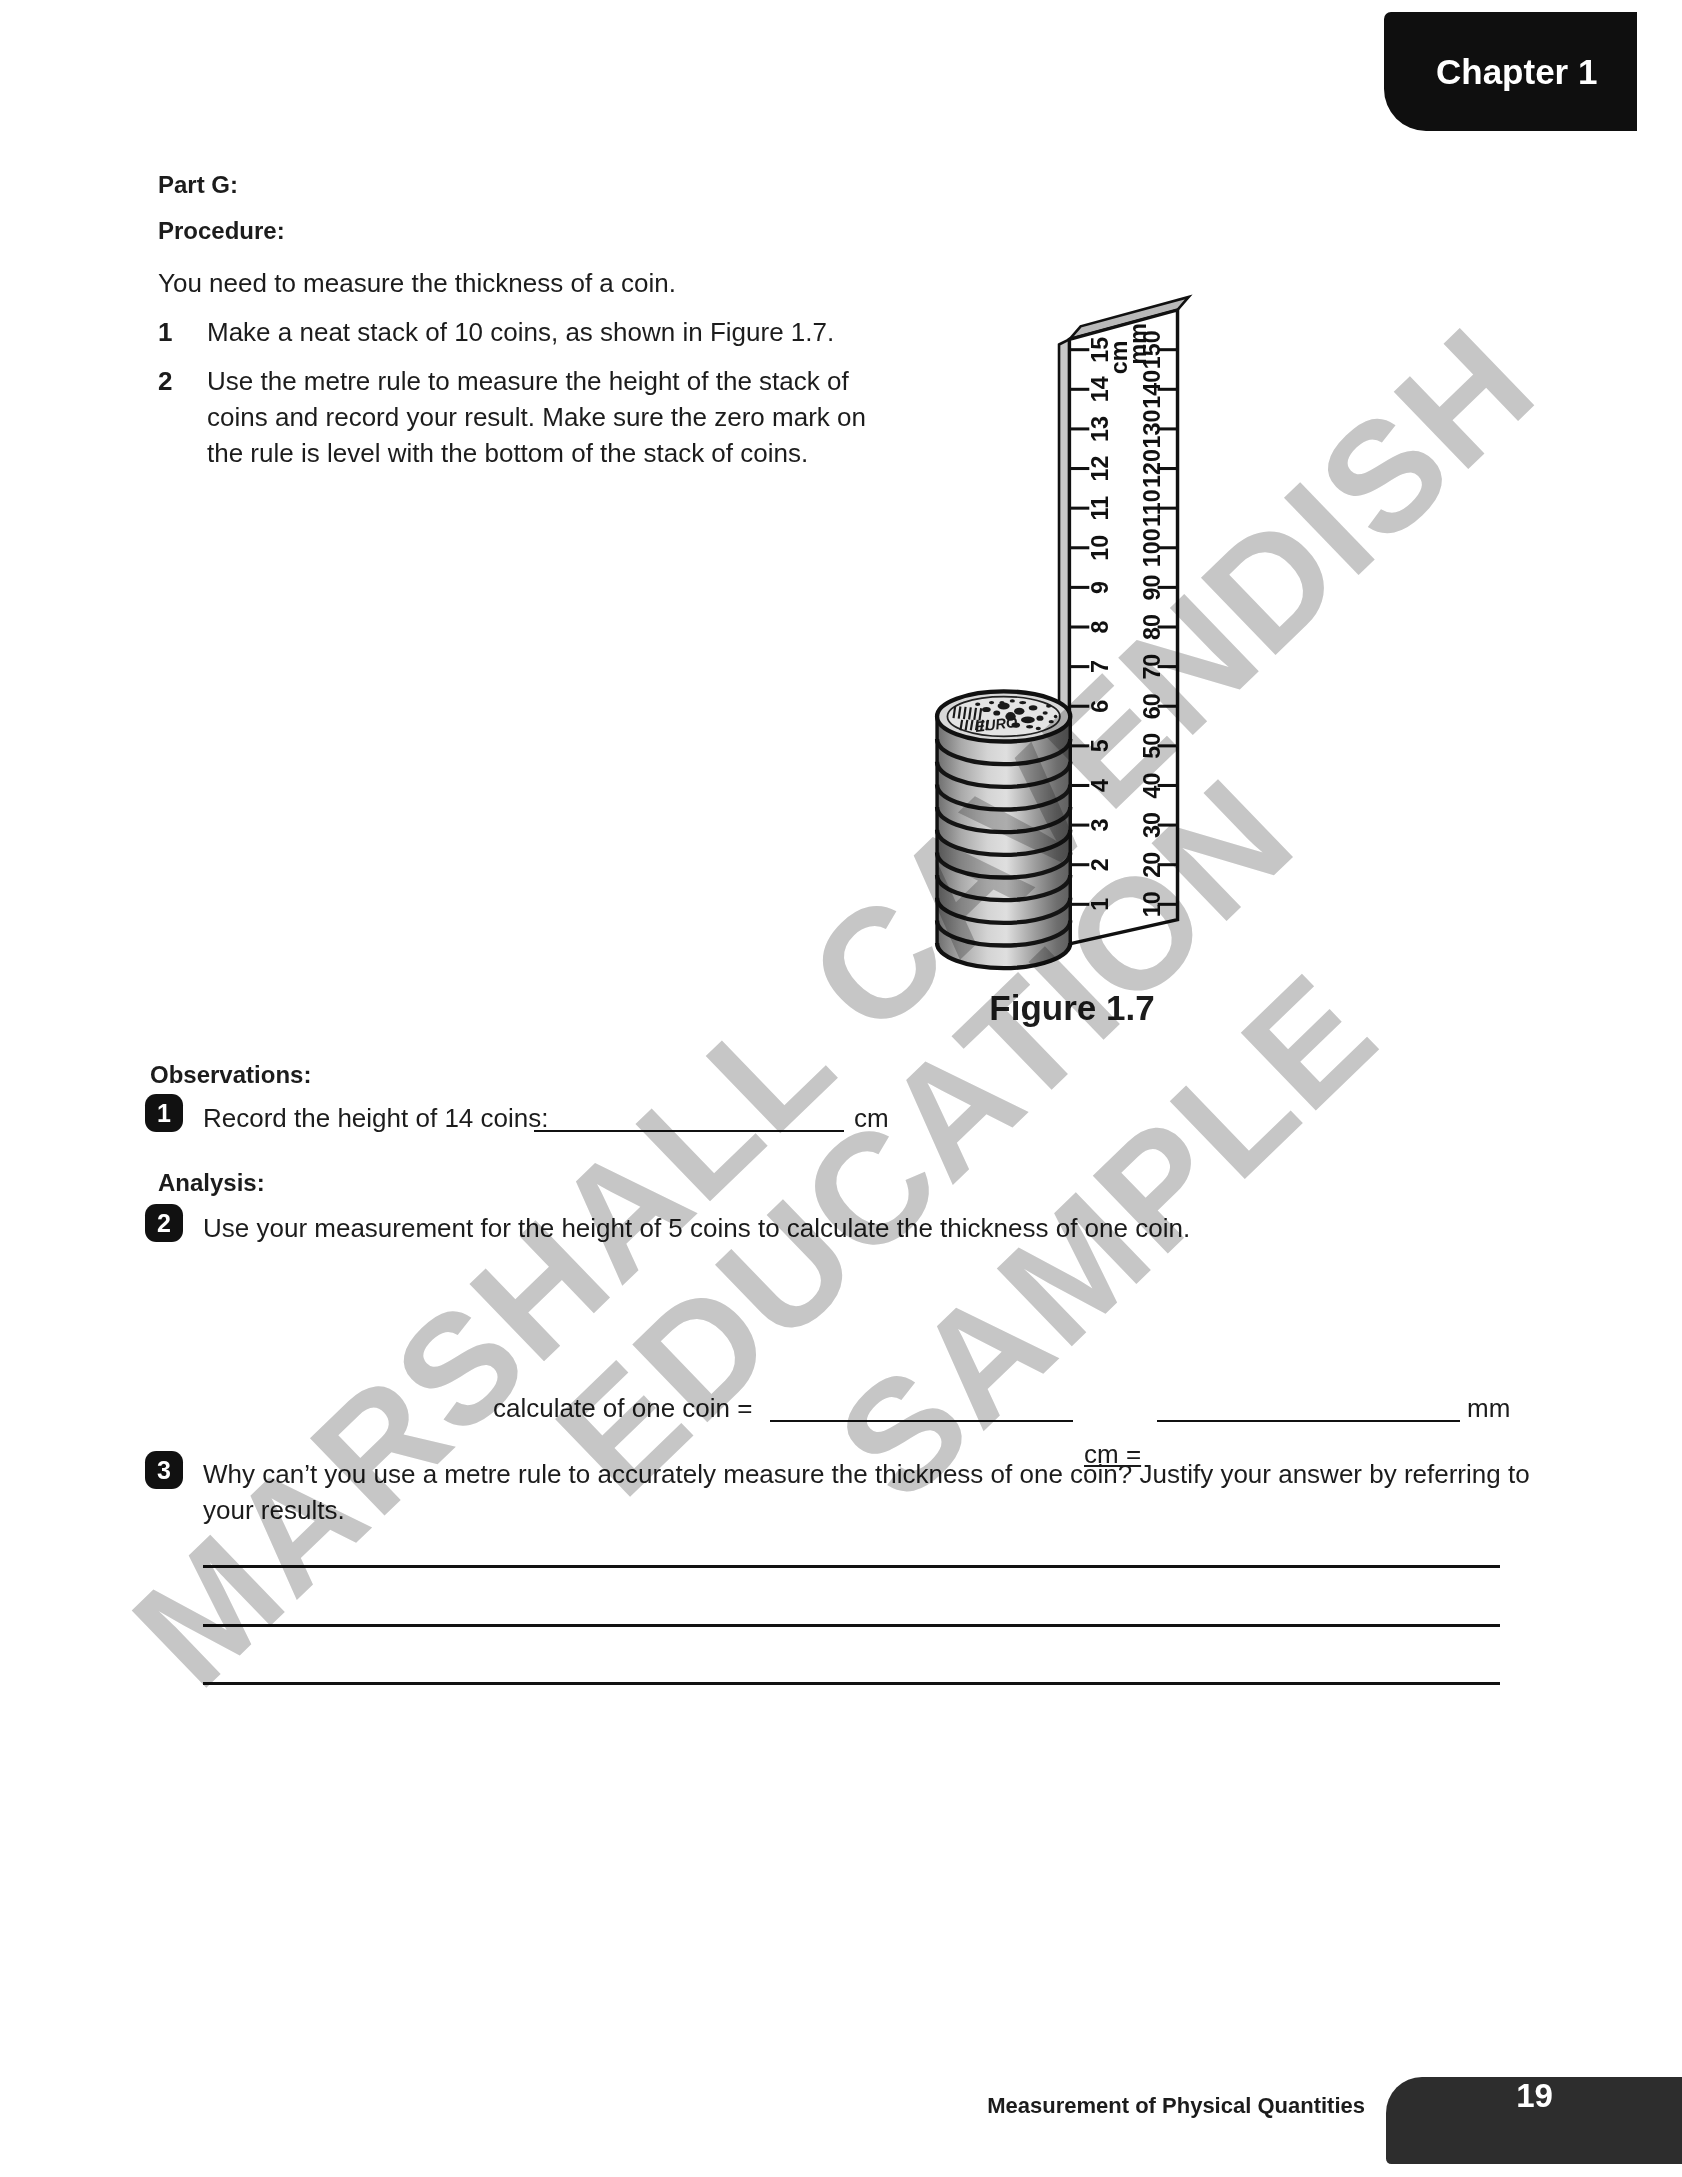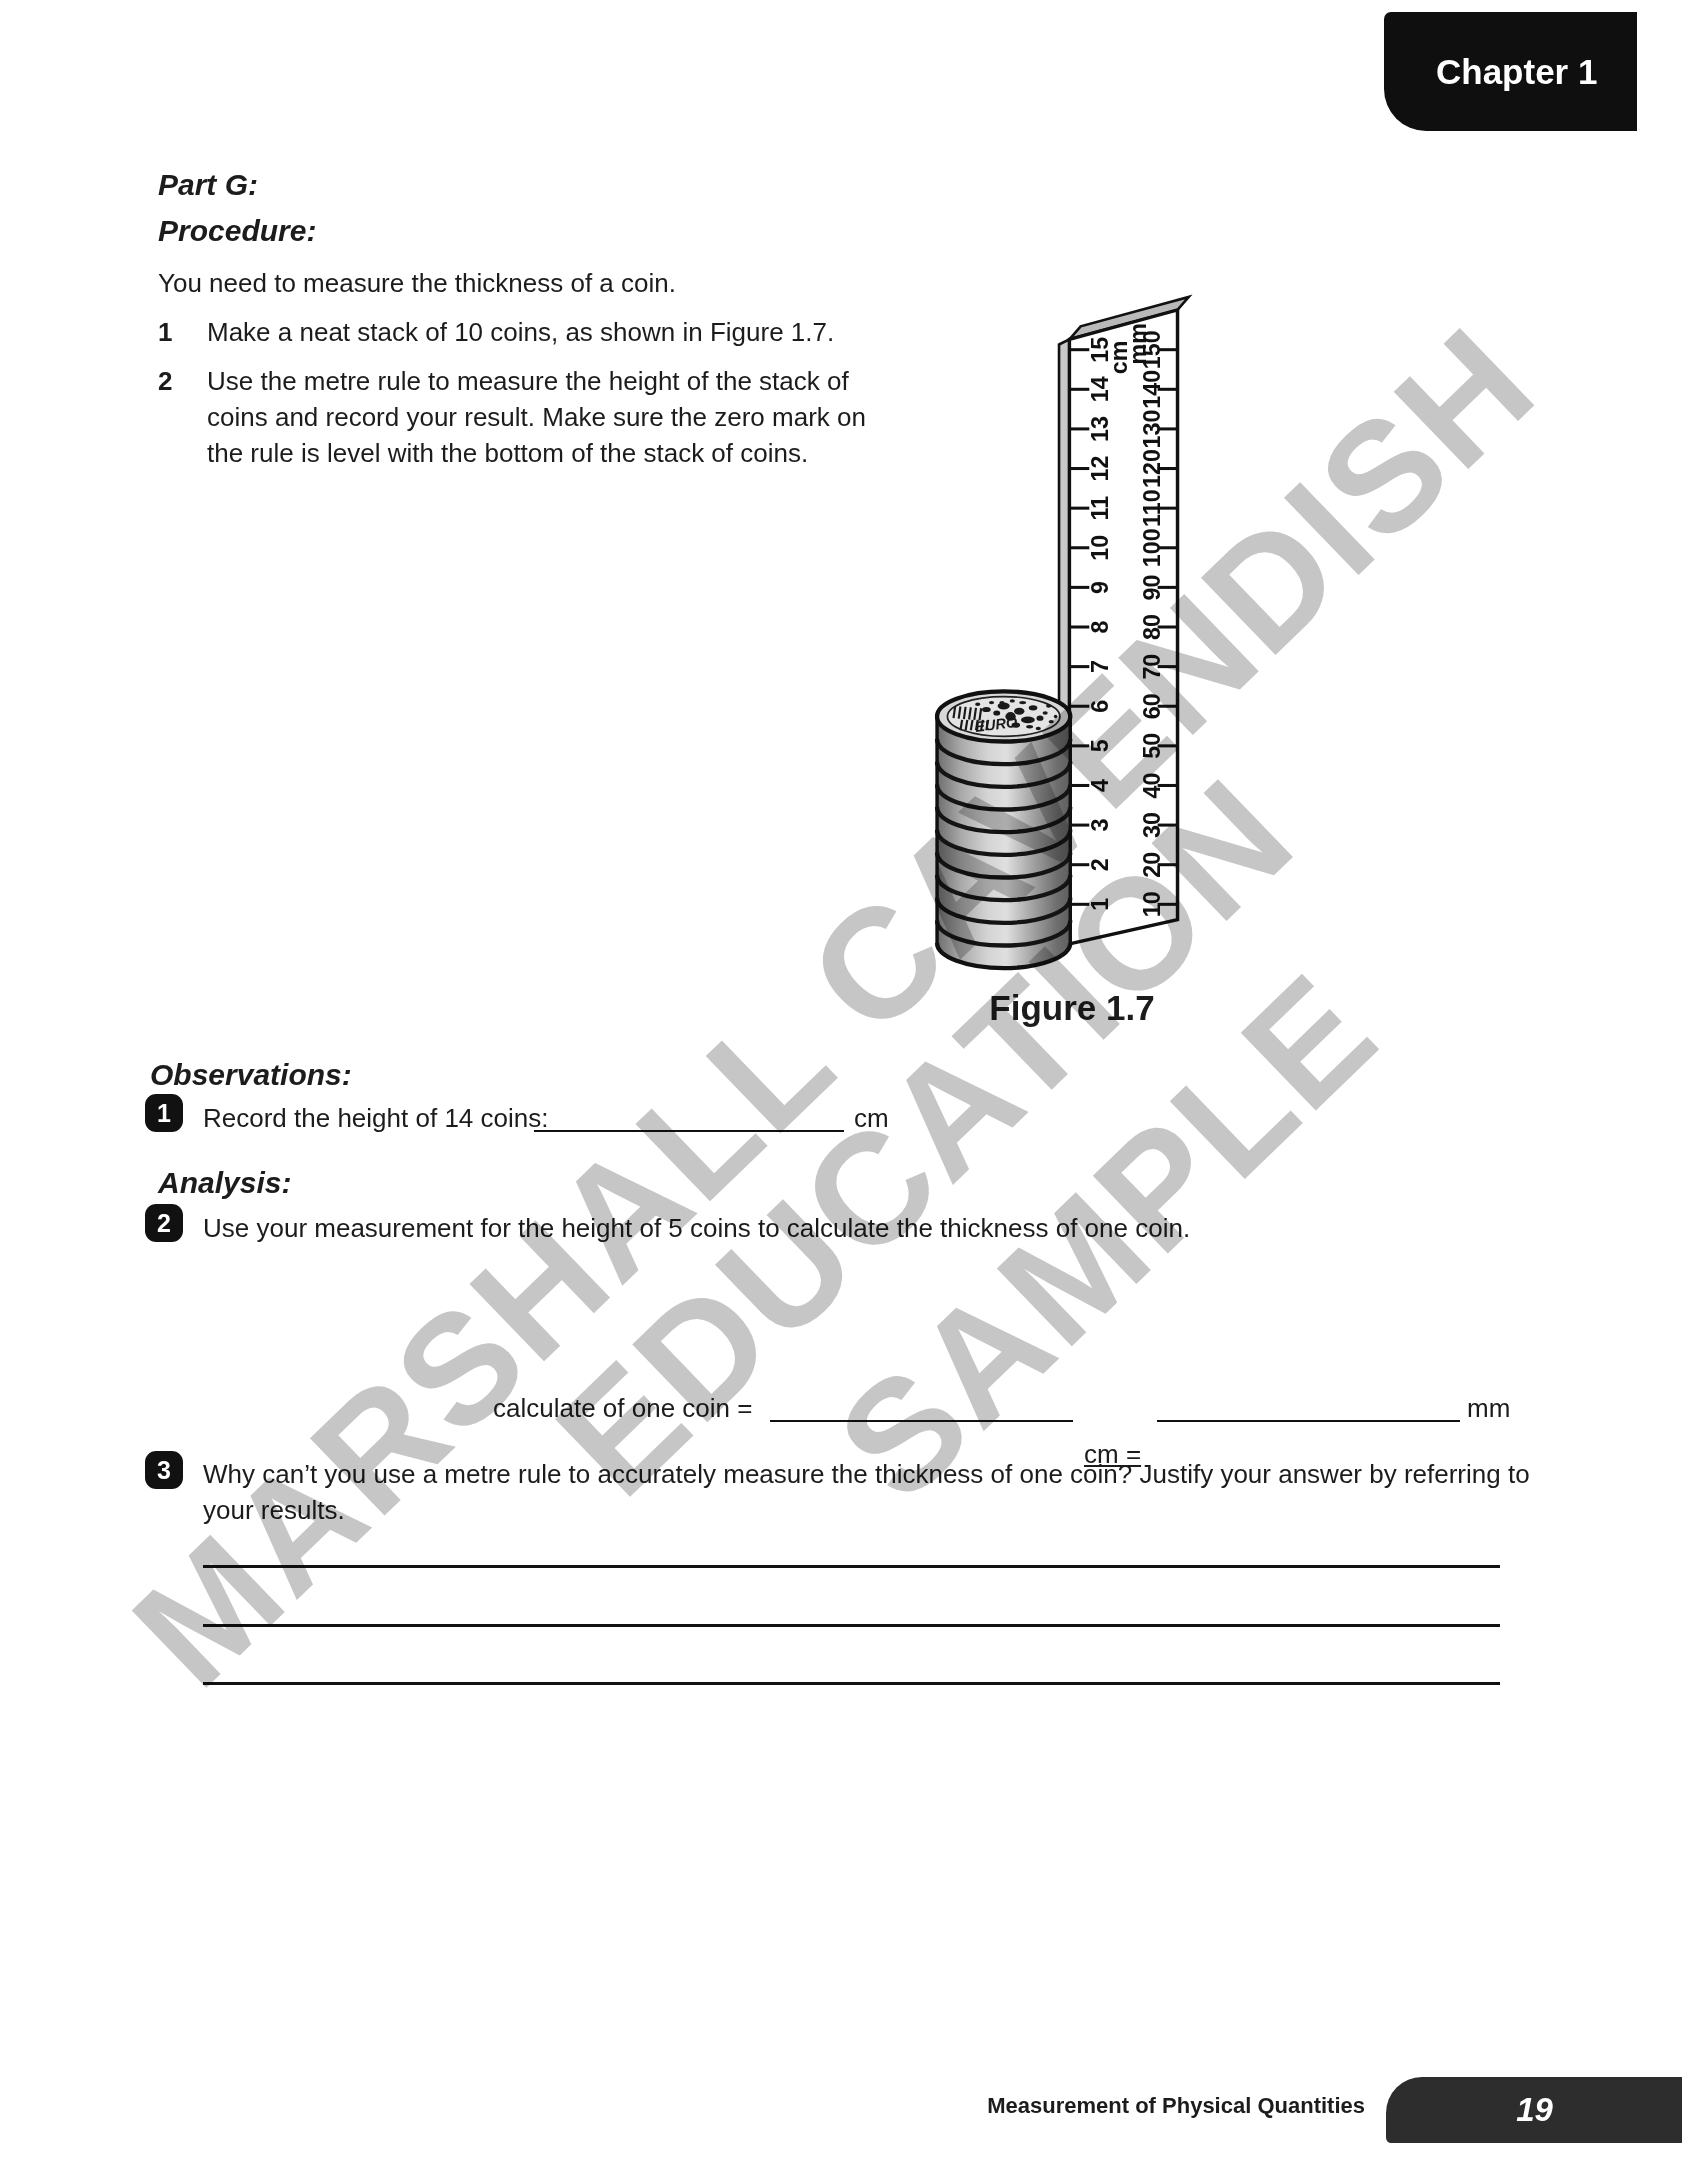--- a/index.html
+++ b/index.html
@@ -1,21 +1,21 @@
 <!DOCTYPE html>
 <html style="font-size:14px"><head>
 <meta charset="utf-8">
 <style>
   * { margin:0; padding:0; box-sizing:border-box; }
   html,body { background:#ffffff; }
   body { font-family:"Liberation Sans", sans-serif; color:#1c1c1c; }
   .page { position:relative; width:1683px; height:2177px; background:#ffffff; overflow:hidden; }
 
   .t { position:absolute; font-size:26px; line-height:36px; }
-  .heading { font-weight:bold; font-size:30px;font-style:italic; }
+  .heading { font-weight:bold; font-size:24px; }
 
   
   .chapter-tab {
     position:absolute; left:1384px; top:12px; width:253px; height:119px;
     background:#0f0f0f; border-radius:7px 0 0 42px;
     display:flex; align-items:center;
   }
   .chapter-tab span { color:#ffffff; font-weight:bold; font-size:35px; padding-left:52px; }
 
   
@@ -33,23 +33,23 @@
   .blank { position:absolute; height:0; border-bottom:2.6px solid #111111; }
   .answer-line { position:absolute; left:203px; width:1297px; height:0; border-bottom:3.5px solid #111111; }
 
   .figure-caption { position:absolute; left:899px; top:988px; width:346px;
     text-align:center; font-weight:bold; font-size:35px; }
 
   
   .footer-title { position:absolute; left:0; top:2093px; width:1365px;
     text-align:right; font-weight:bold; font-size:22px; }
   .page-tab {
-    position:absolute; left:1386px; top:2077px; width:297px; height:66px;
+    position:absolute; left:1386px; top:2077px; width:297px; height:87px;
     background:#2d2d2d; border-radius:36px 0 0 5.2px;
-    display:flex; align-items:center; justify-content:center;font-style:italic;
+    display:flex; align-items:flex-start; justify-content:center;
   }
   .page-tab span { color:#ffffff; font-weight:bold; font-size:33px; }
 
   
   .wm {
     position:absolute; font-weight:bold; white-space:nowrap;
     transform:translate(-50%,-50%) rotate(-44deg);
     mix-blend-mode:multiply; letter-spacing:2.6px; z-index:50; pointer-events:none;
   }
   #wm1 { left:834px;  top:1007px; font-size:156px; }

